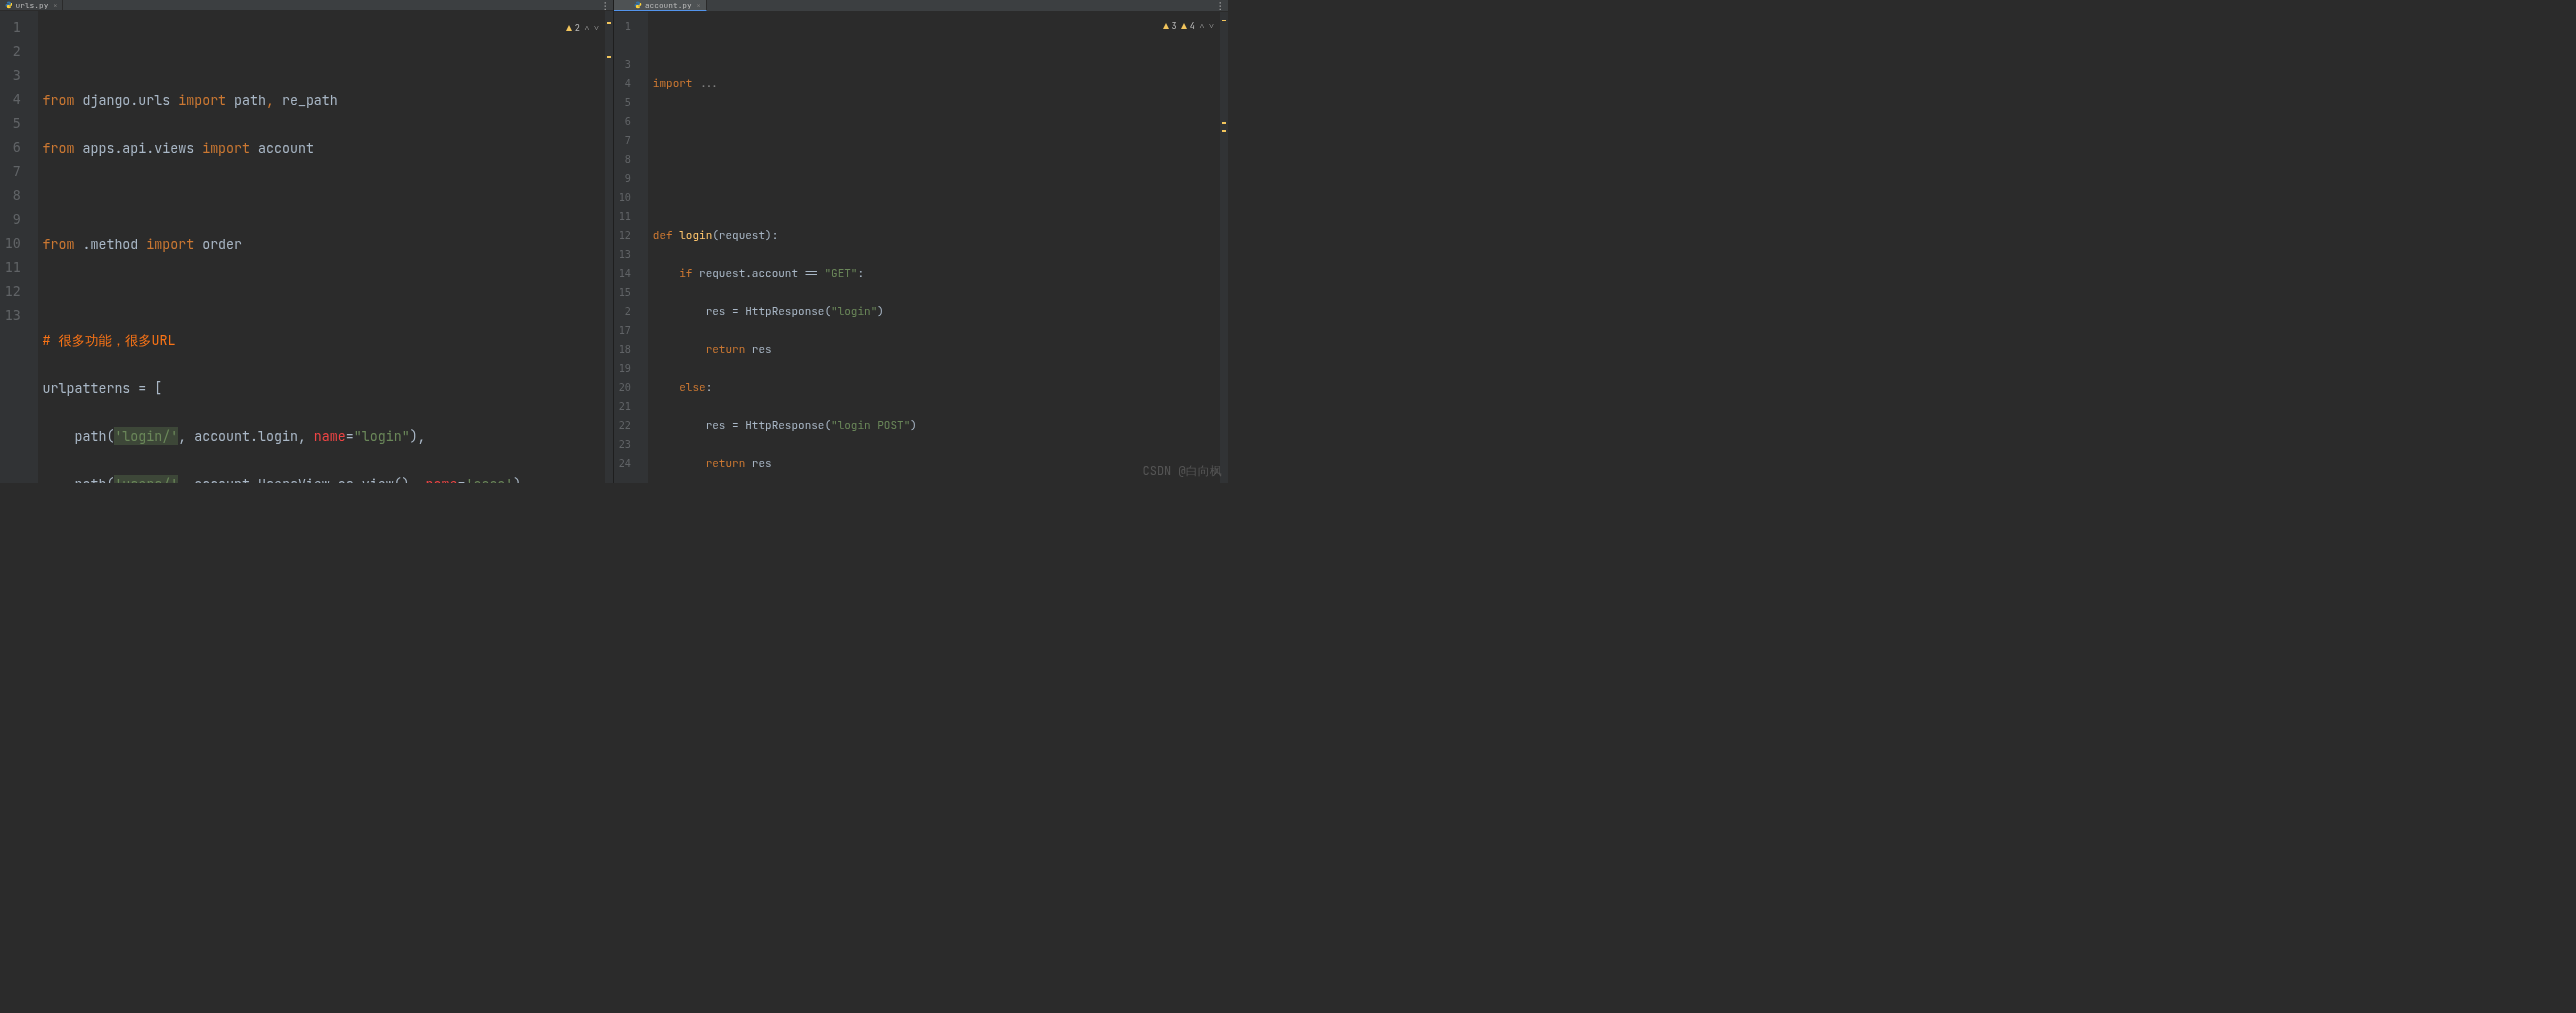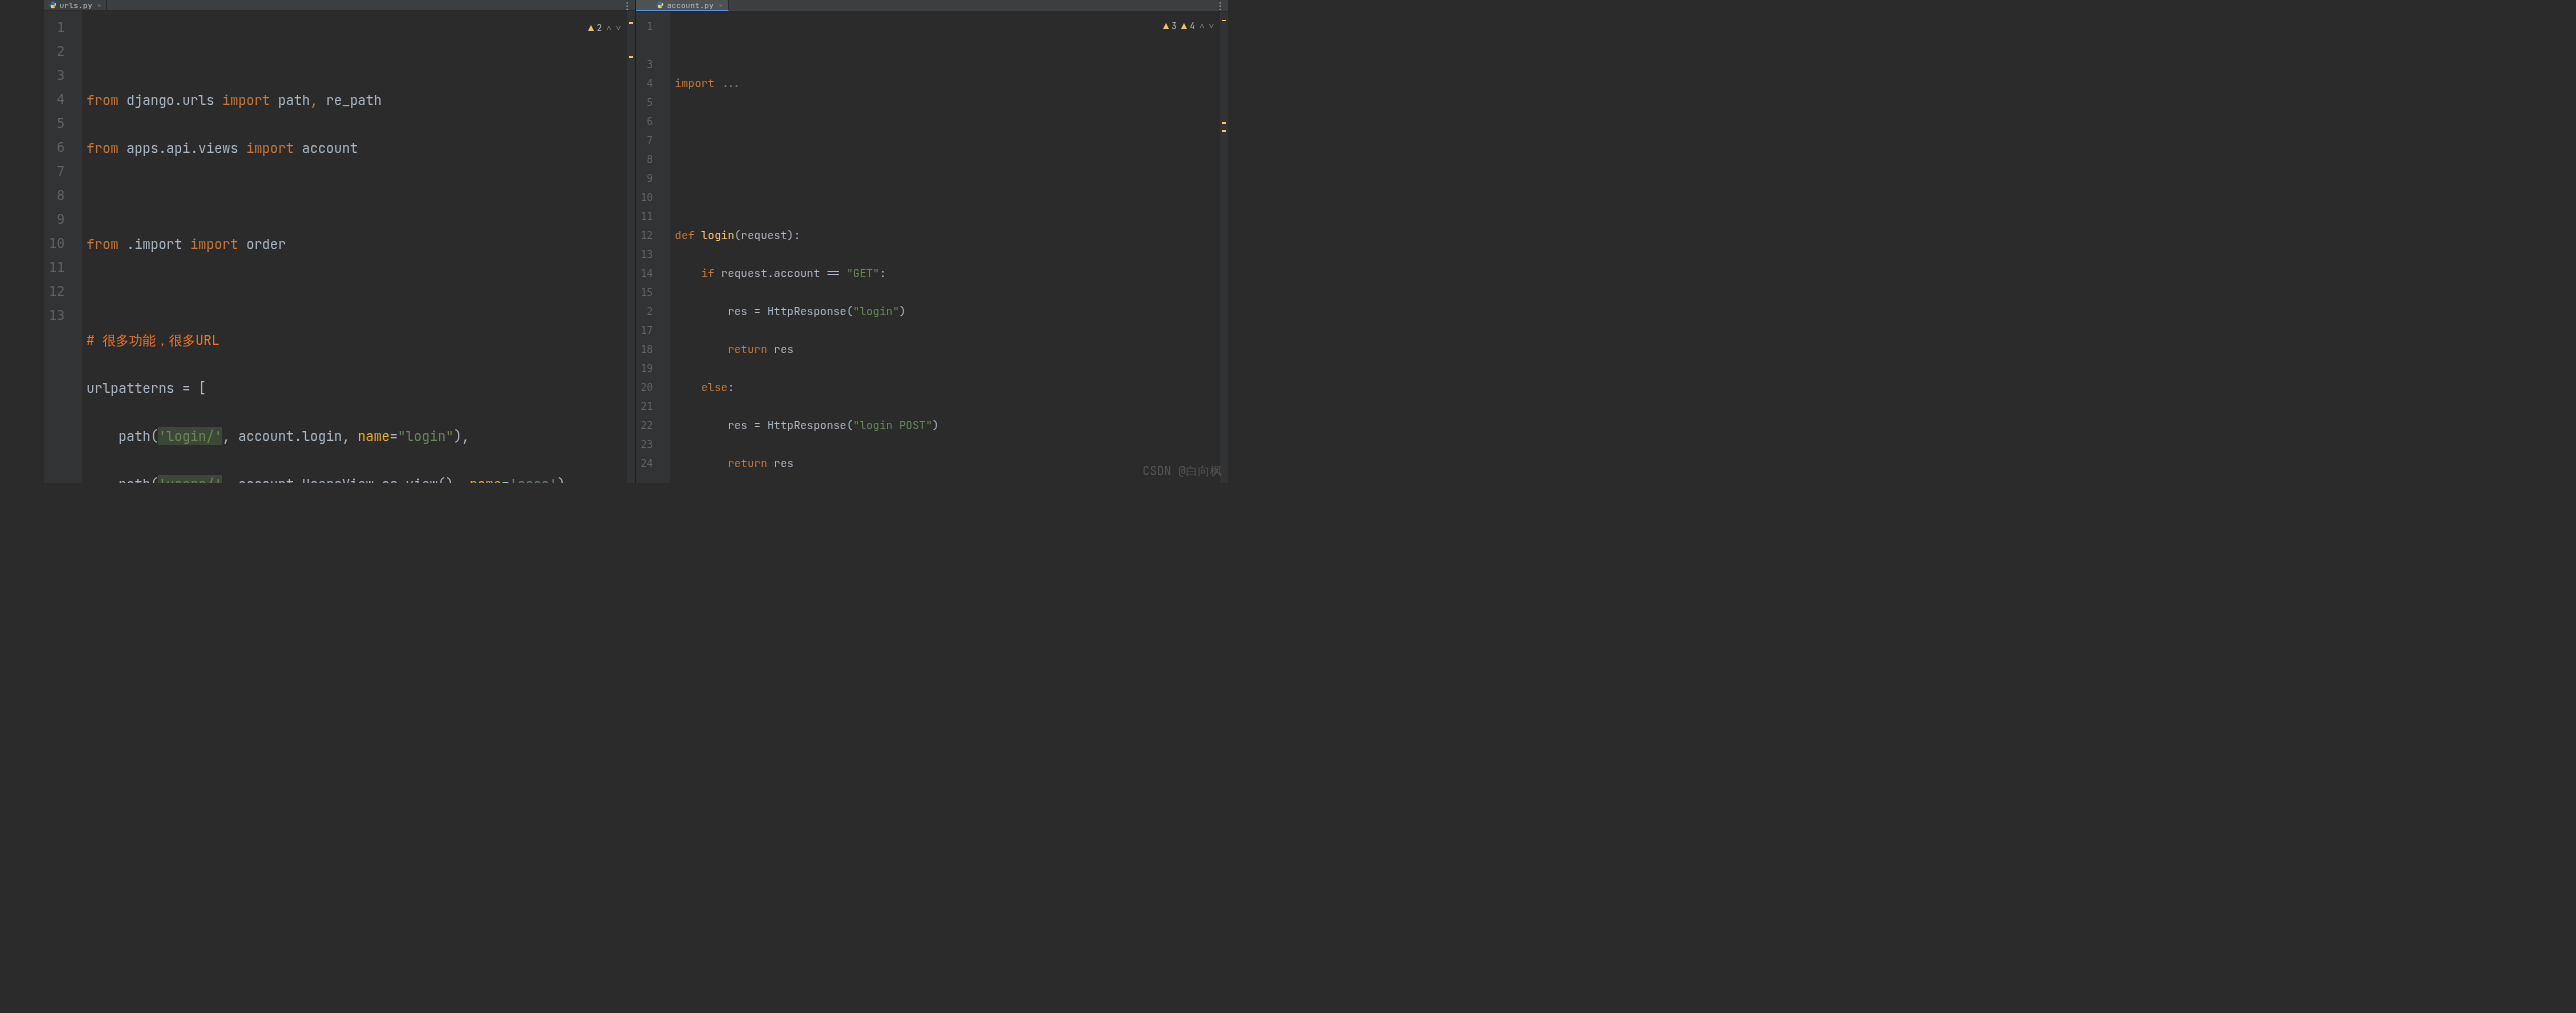--- a/index.html
+++ b/index.html
@@ -12,21 +12,21 @@
   width: 1228px;
   height: 483px;
   display: flex;
 }
 .editor-pane {
   display: flex;
   flex-direction: column;
   height: 100%;
   position: relative;
 }
-.editor-pane.left { width: 50%; border-right: 0.8px solid #1e1e1e; margin-left: 44px; }
+.editor-pane.left { width: 50%; border-right: 0.8px solid #1e1e1e; }
 .editor-pane.right { width: 50%; }
 .tab-bar {
   height: 15.7px;
   background: #3c3f41;
   display: flex;
   align-items: center;
   border-bottom: 0.8px solid #2b2b2b;
   position: relative;
 }
 .tab {
@@ -102,21 +102,21 @@
 .line { display: block; }
 .kw { color: #cc7832; }
 .str { color: #6a8759; }
 .cmt { color: #f97316; }
 .fn { color: #ffc66d; }
 .cls { color: #a9b7c6; }
 .self-kw { color: #94558d; }
 .underline { text-decoration: underline; text-decoration-style: wavy; text-decoration-color: #808080; }
 .hl-usage { background: rgba(73, 90, 65, 0.6); }
 .dots { color: #808080; }
-.kwarg { color: #eab308; }
+.kwarg { color: #ef4444; }
 .inspections {
   position: absolute;
   top: 4.7px;
   right: 6.3px;
   display: flex;
   align-items: center;
   gap: 4.7px;
   font-size: 8.6px;
   z-index: 10;
 }
@@ -183,21 +183,21 @@
     <div class="code-area big">
       <div class="caret-line-left"></div>
       <div class="inspections">
         <span class="warn-badge"><span class="warn-icon"></span><span>2</span></span>
         <span class="nav-arrows">˄</span>
         <span class="nav-arrows">˅</span>
       </div>
 <span class="line"><span class="kw">from</span><span> django.urls </span><span class="kw">import</span><span> path</span><span class="kw">, </span><span>re_path</span></span>
 <span class="line"><span class="kw">from</span><span> apps.api.views </span><span class="kw">import</span><span> account</span></span>
 <span class="line"> </span>
-<span class="line"><span class="kw">from</span><span> .import </span><span class="kw">import</span><span> order</span></span>
+<span class="line"><span class="kw">from</span><span> .method </span><span class="kw">import</span><span> order</span></span>
 <span class="line"> </span>
 <span class="line"><span class="cmt"># 很多功能，很多URL</span></span>
 <span class="line"><span>urlpatterns = [</span></span>
 <span class="line"><span>    path(</span><span class="str hl-usage">'login/'</span><span>, account.login, </span><span class="kwarg">name</span><span>=</span><span class="str">"login"</span><span>),</span></span>
 <span class="line"><span>    path(</span><span class="str hl-usage">'users/'</span><span>, account.UsersView.as_view(), </span><span class="kwarg">name</span><span>=</span><span class="str typo">'aaaa'</span><span>),</span></span>
 <span class="line"><span>]</span></span>
 <span class="line"> </span>
 <span class="line"><span class="cmt"># app_name = "api"</span></span>
 <span class="line"> </span>
     </div>

